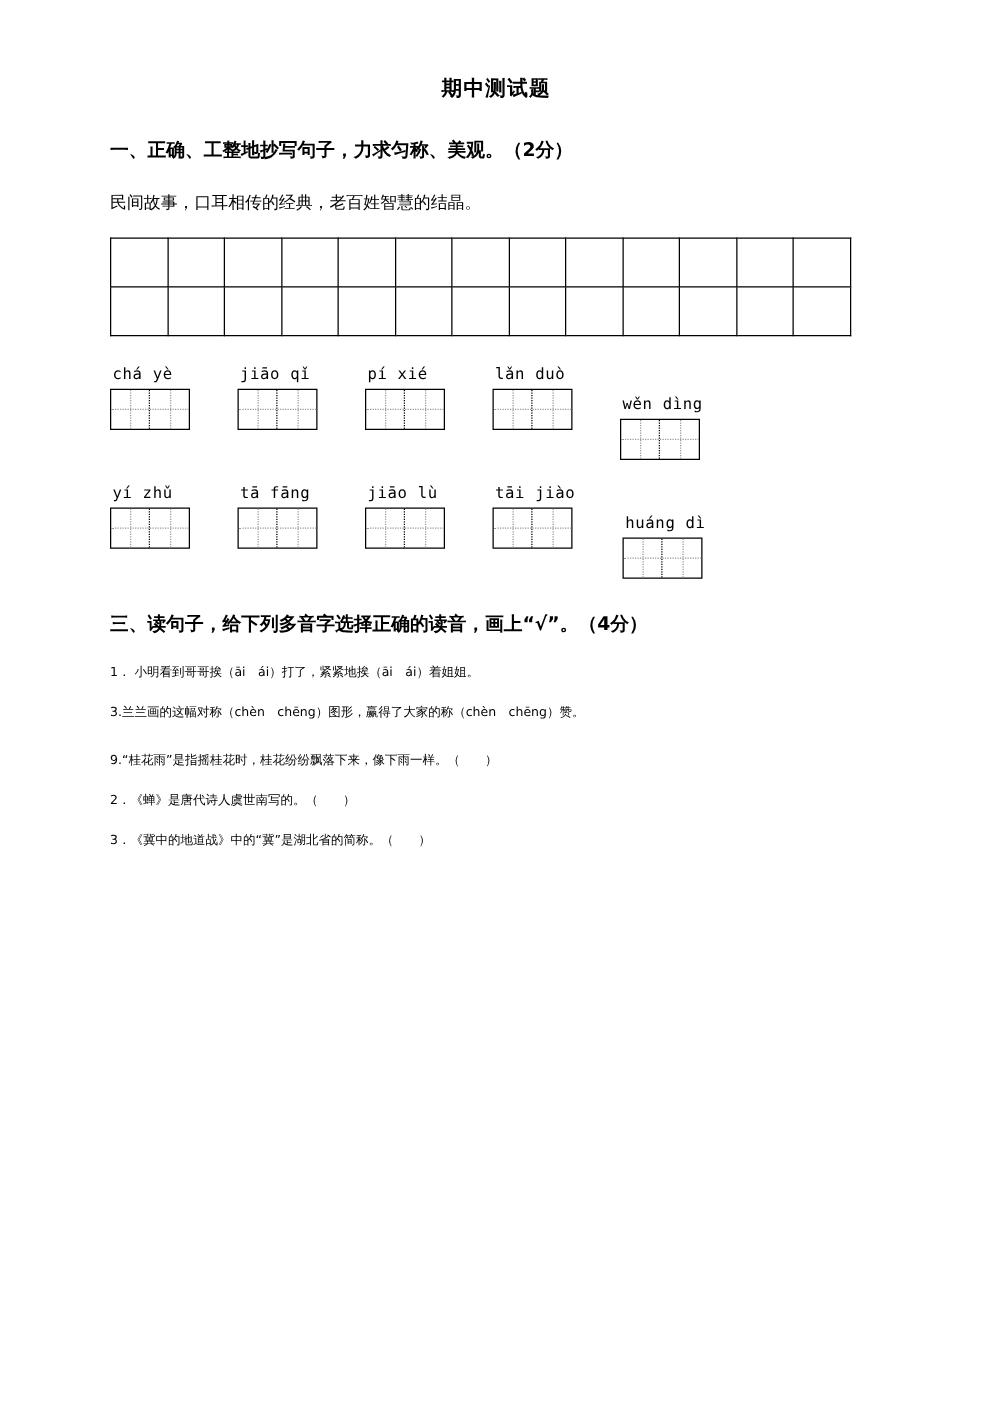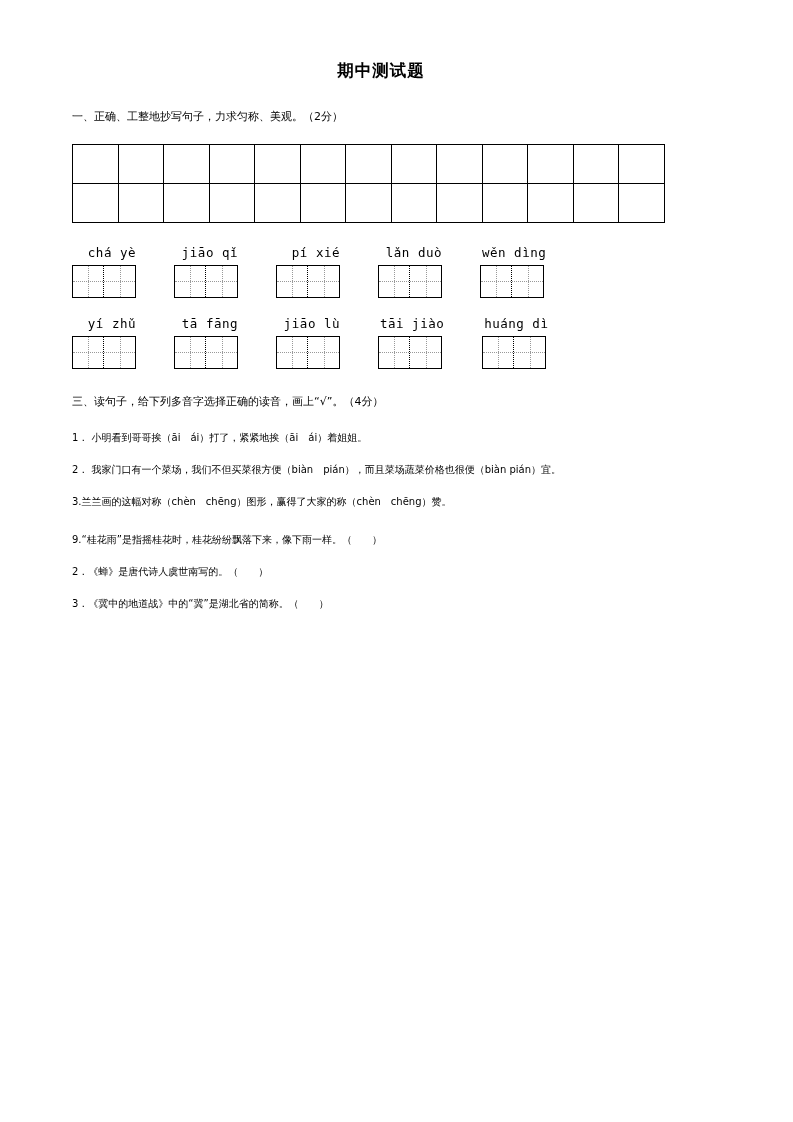--- a/index.html
+++ b/index.html
@@ -17,35 +17,35 @@
   }
   .page {
     position: relative;
     width: 793px;
     height: 1122px;
     padding: 0;
     box-sizing: border-box;
   }
   .inner {
     position: absolute;
-    left: 72px;
+    left: 88px;
     top: 60px;
     width: 618px;
   }
   .doc-title {
     text-align: center;
     font-size: 16.5px;
     font-weight: 700;
     letter-spacing: 1px;
     margin: 0 0 26px 0;
     font-family: "DejaVu Sans", sans-serif;
   }
   .section-head {
-    font-size: 11px;
-    font-weight: 400;
+    font-size: 15px;
+    font-weight: 700;
     margin: 0 0 18px 0;
     line-height: 1.6;
     font-family: "DejaVu Sans", sans-serif;
   }
   .para {
     font-size: 13.5px;
     line-height: 1.9;
     margin: 0 0 14px 0;
     font-family: "DejaVu Sans", sans-serif;
   }
@@ -65,26 +65,25 @@
     width: 44.5px;
     height: 38px;
     border: 1px solid #000;
     padding: 0;
   }
 
   
   .pinyin-row {
     display: flex;
     margin: 0 0 8px 0;
-    text-align: right;
   }
   .pinyin-item {
     margin-right: 38px;
   }
-  .pinyin-item:last-child { margin-right: 0; }
+  .pinyin-item:last-child { margin-right: 0; margin-top: 24px; }
   .pinyin-label {
     font-family: "DejaVu Sans Mono", monospace;
     font-size: 12.5px;
     margin-bottom: 5px;
     padding-left: 2px;
     letter-spacing: 0.5px;
     white-space: nowrap;
   }
   .tianzi {
     display: flex;
@@ -118,20 +117,21 @@
 </style>
 </head>
 <body>
 
 <div class="page">
   <div class="inner">
 
     <div class="doc-title">期中测试题</div>
 
     <div class="section-head">一、正确、工整地抄写句子，力求匀称、美观。（2分）</div>
+    <div class="para">民间故事，口耳相传的经典，老百姓智慧的结晶。</div>
     <table class="copy-grid">
       <tbody>
         <tr>
           <td></td>
             <td></td>
           <td></td>
             <td></td>
           <td></td>
             <td></td>
           <td></td>
@@ -236,21 +236,20 @@
           <div class="cell"></div>
           <div class="cell"></div>
         </div>
       </div>
     </div>
 
     <div class="sec-gap"></div>
 
     <div class="section-head">三、读句子，给下列多音字选择正确的读音，画上“√”。（4分）</div>
     <div class="para-num">1． 小明看到哥哥挨（āi　ái）打了，紧紧地挨（āi　ái）着姐姐。</div>
-    <div class="para-num">2． 我家门口有一个菜场，我们不但买菜很方便（biàn　pián），而且菜场蔬菜价格也很便（biàn pián）宜。</div>
     <div class="para-num">3.兰兰画的这幅对称（chèn　chēng）图形，赢得了大家的称（chèn　chēng）赞。</div>
 
     <div class="sec-gap" style="height:6px"></div>
 
     <div class="para-num">9.“桂花雨”是指摇桂花时，桂花纷纷飘落下来，像下雨一样。（　　）</div>
     <div class="para-num">2．《蝉》是唐代诗人虞世南写的。（　　）</div>
     <div class="para-num">3．《冀中的地道战》中的“冀”是湖北省的简称。（　　）</div>
 
   </div>
 </div>

